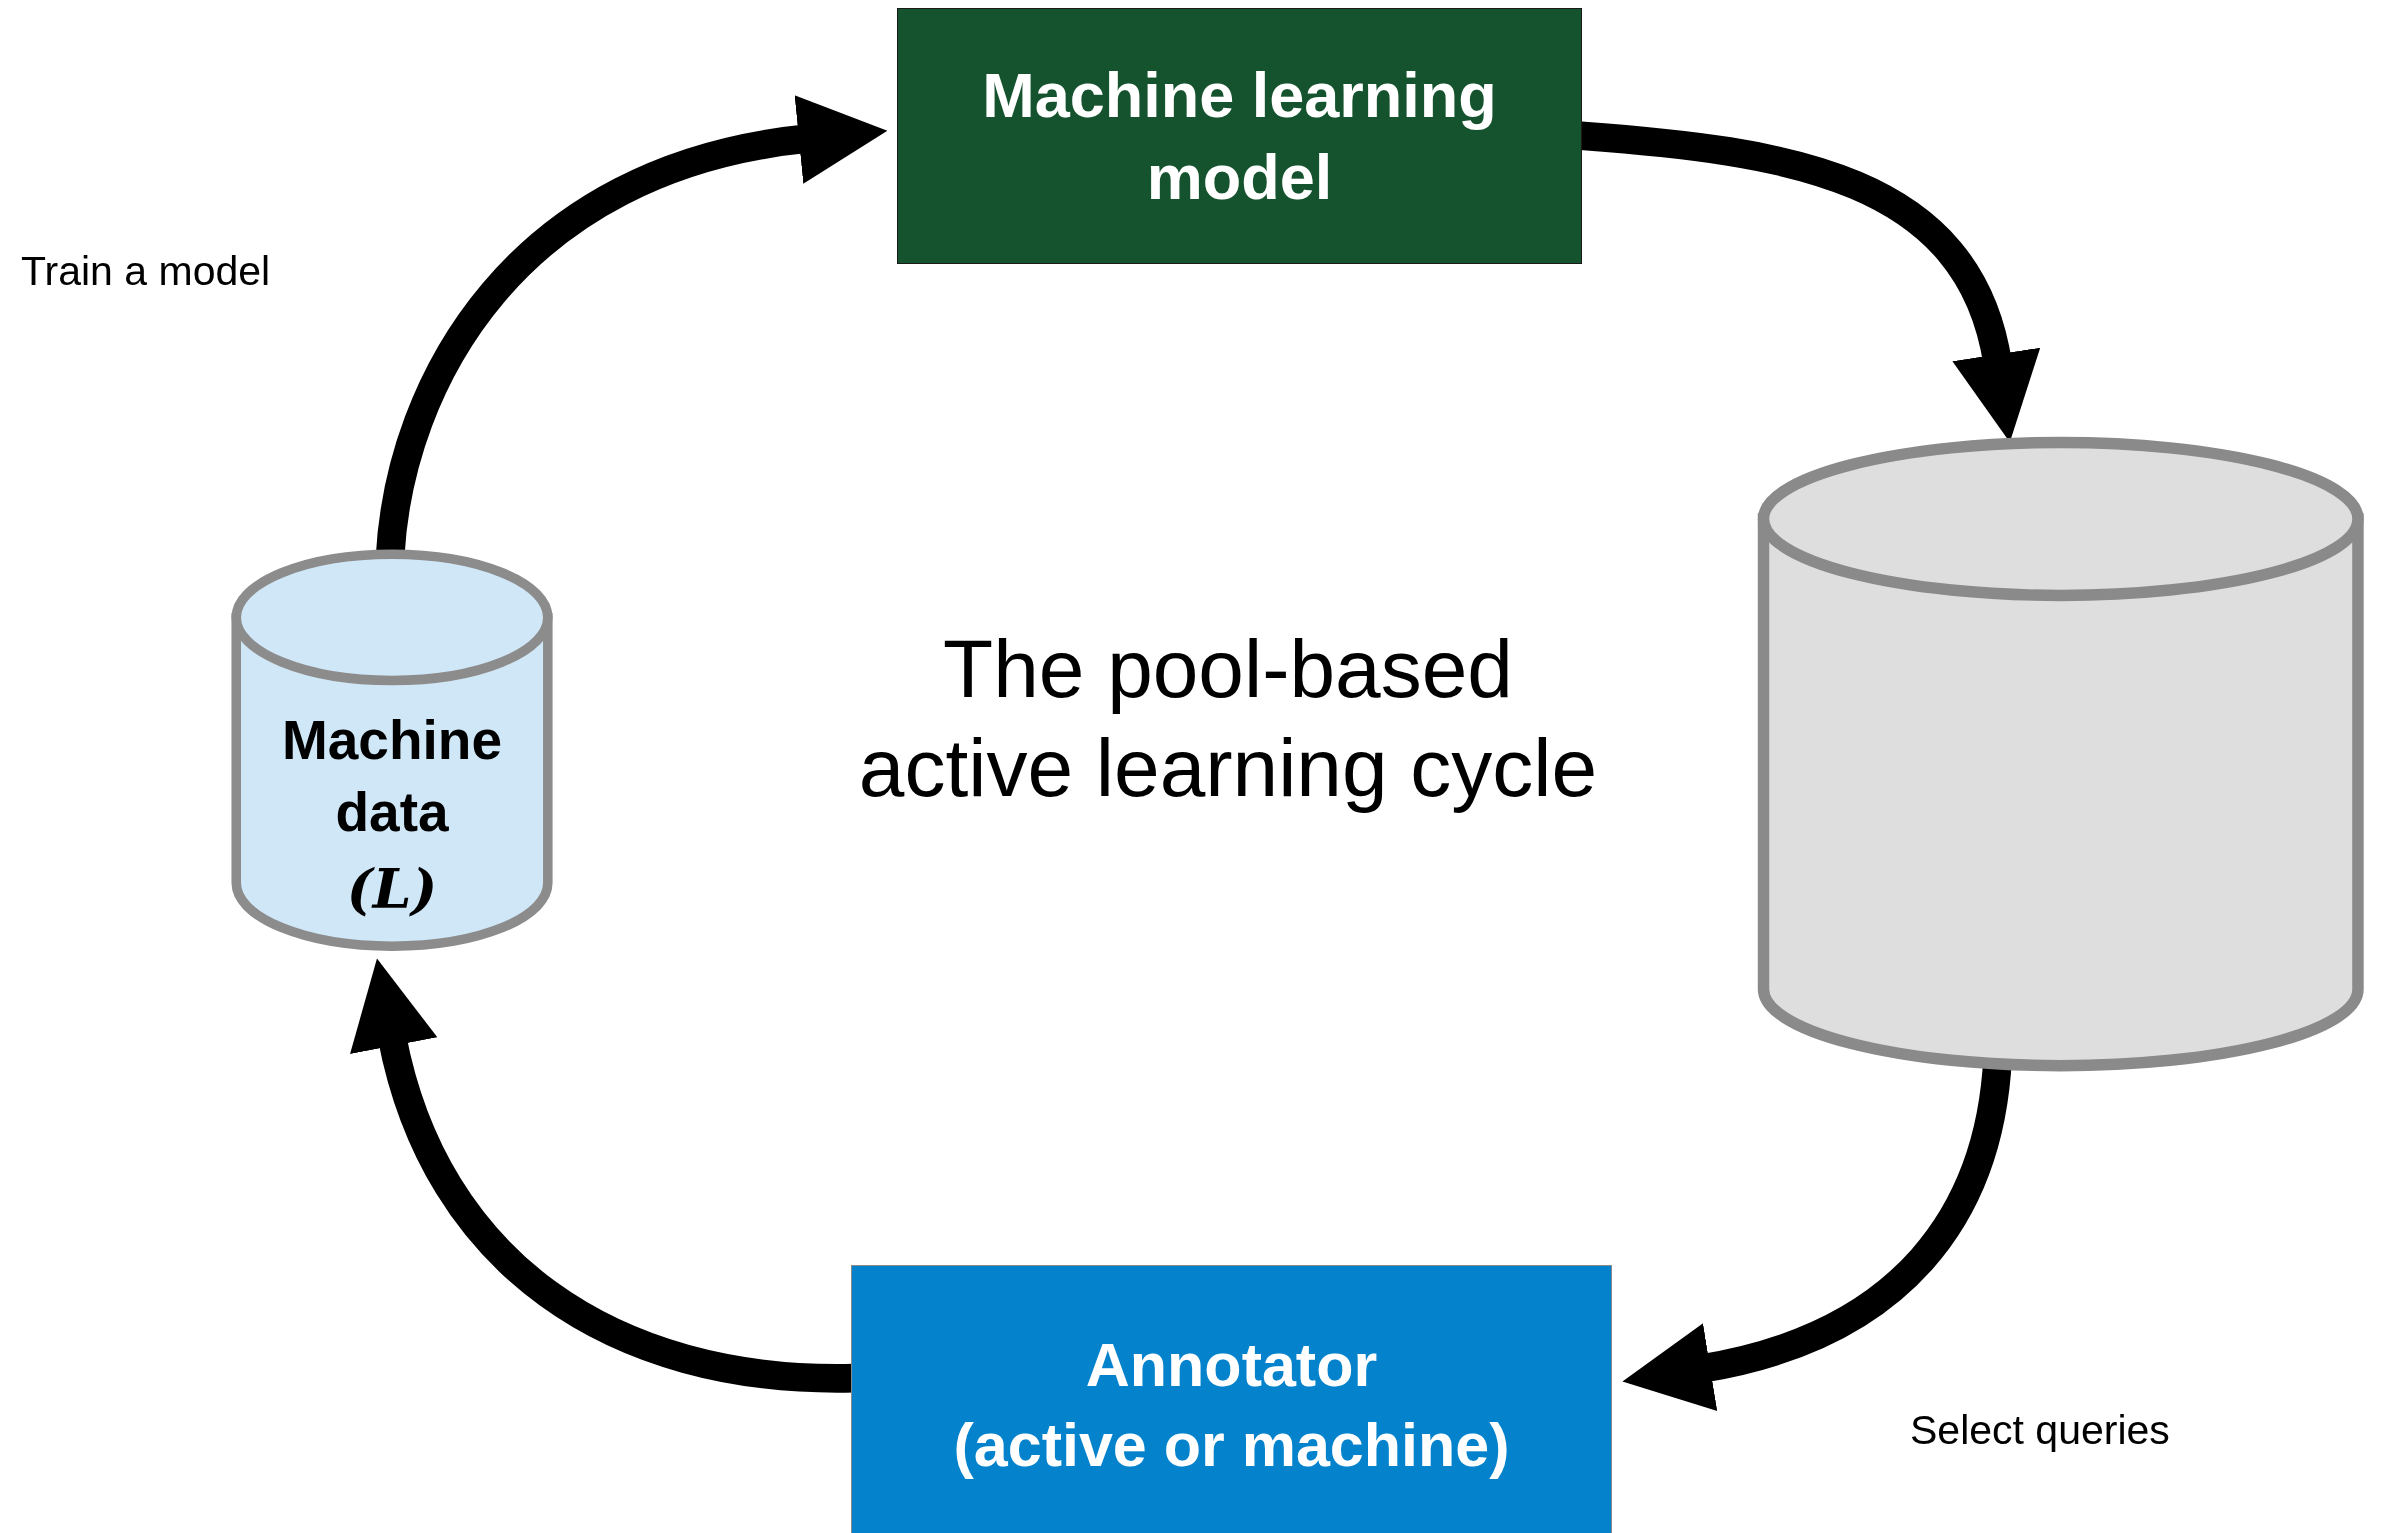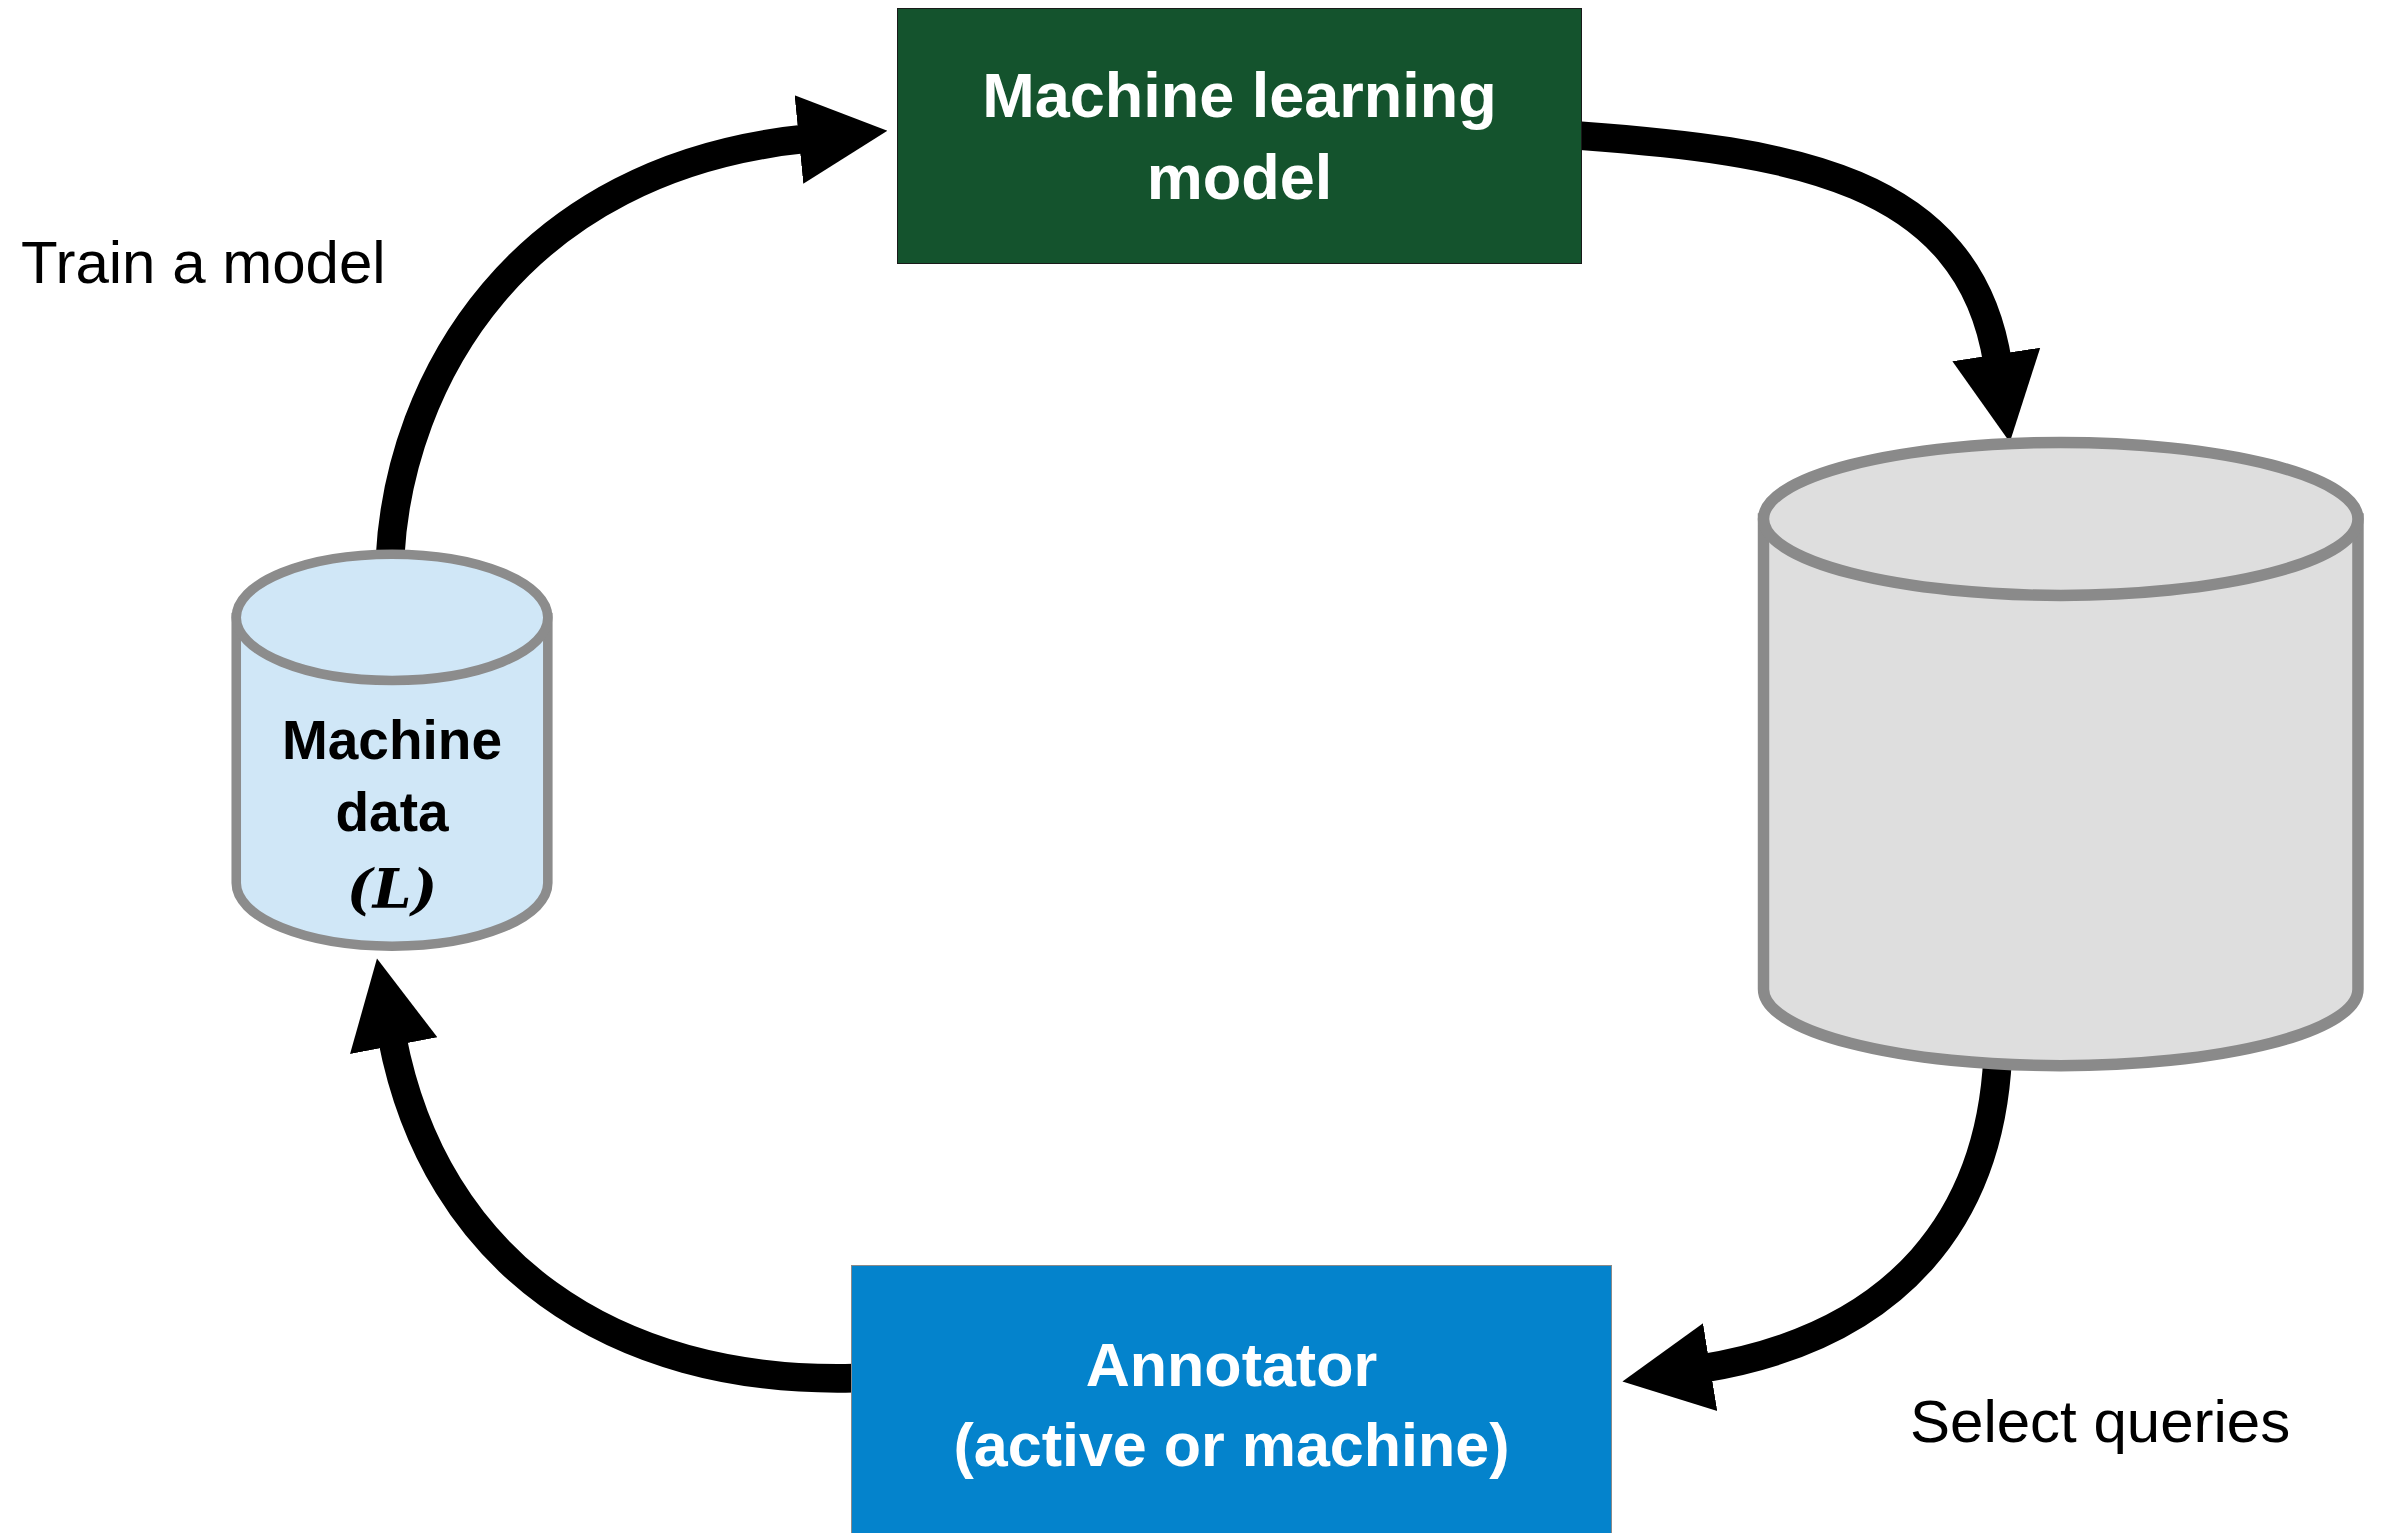--- a/index.html
+++ b/index.html
@@ -25,21 +25,21 @@
   #labeled-label{left:220px;top:704px;width:344px;}
   #pool-label{left:1764px;top:639px;width:595px;}
   .cyl-sym{
     font-family:"DejaVu Serif", serif;font-style:italic;font-weight:bold;
     font-size:55px;line-height:69px;display:block;margin-top:5.7px;
   }
   #caption{
     position:absolute;left:726px;top:619px;width:1004px;text-align:center;
     color:#000000;font-size:82px;line-height:99px;font-weight:400;
   }
-  .edge-label{position:absolute;color:#000000;font-size:60px;line-height:67px;white-space:nowrap;}
+  .edge-label{position:absolute;color:#000000;font-size:41px;line-height:67px;white-space:nowrap;margin-top:9px;}
   #train-label{left:21px;top:229px;}
   #select-label{left:1910px;top:1388px;}
 </style>
 </head>
 <body>
 
 <div id="stage">
 
   <svg id="gfx" viewBox="0 0 2493 1604" xmlns="http://www.w3.org/2000/svg">
     <defs>
@@ -70,18 +70,22 @@
     <span class="bl">(active or machine)</span>
   </div>
 
   <div id="labeled-label" class="cyl-label">
     <span class="bl">Machine</span>
     <span class="bl">data</span>
     <span class="cyl-sym">(L)</span>
   </div>
 
 
+  <div id="caption">
+    <span class="bl" style="display:block;">The pool-based</span>
+    <span class="bl" style="display:block;">active learning cycle</span>
+  </div>
 
   <div id="train-label" class="edge-label">Train a model</div>
   <div id="select-label" class="edge-label">Select queries</div>
 
 </div>
 
 
 </body></html>

